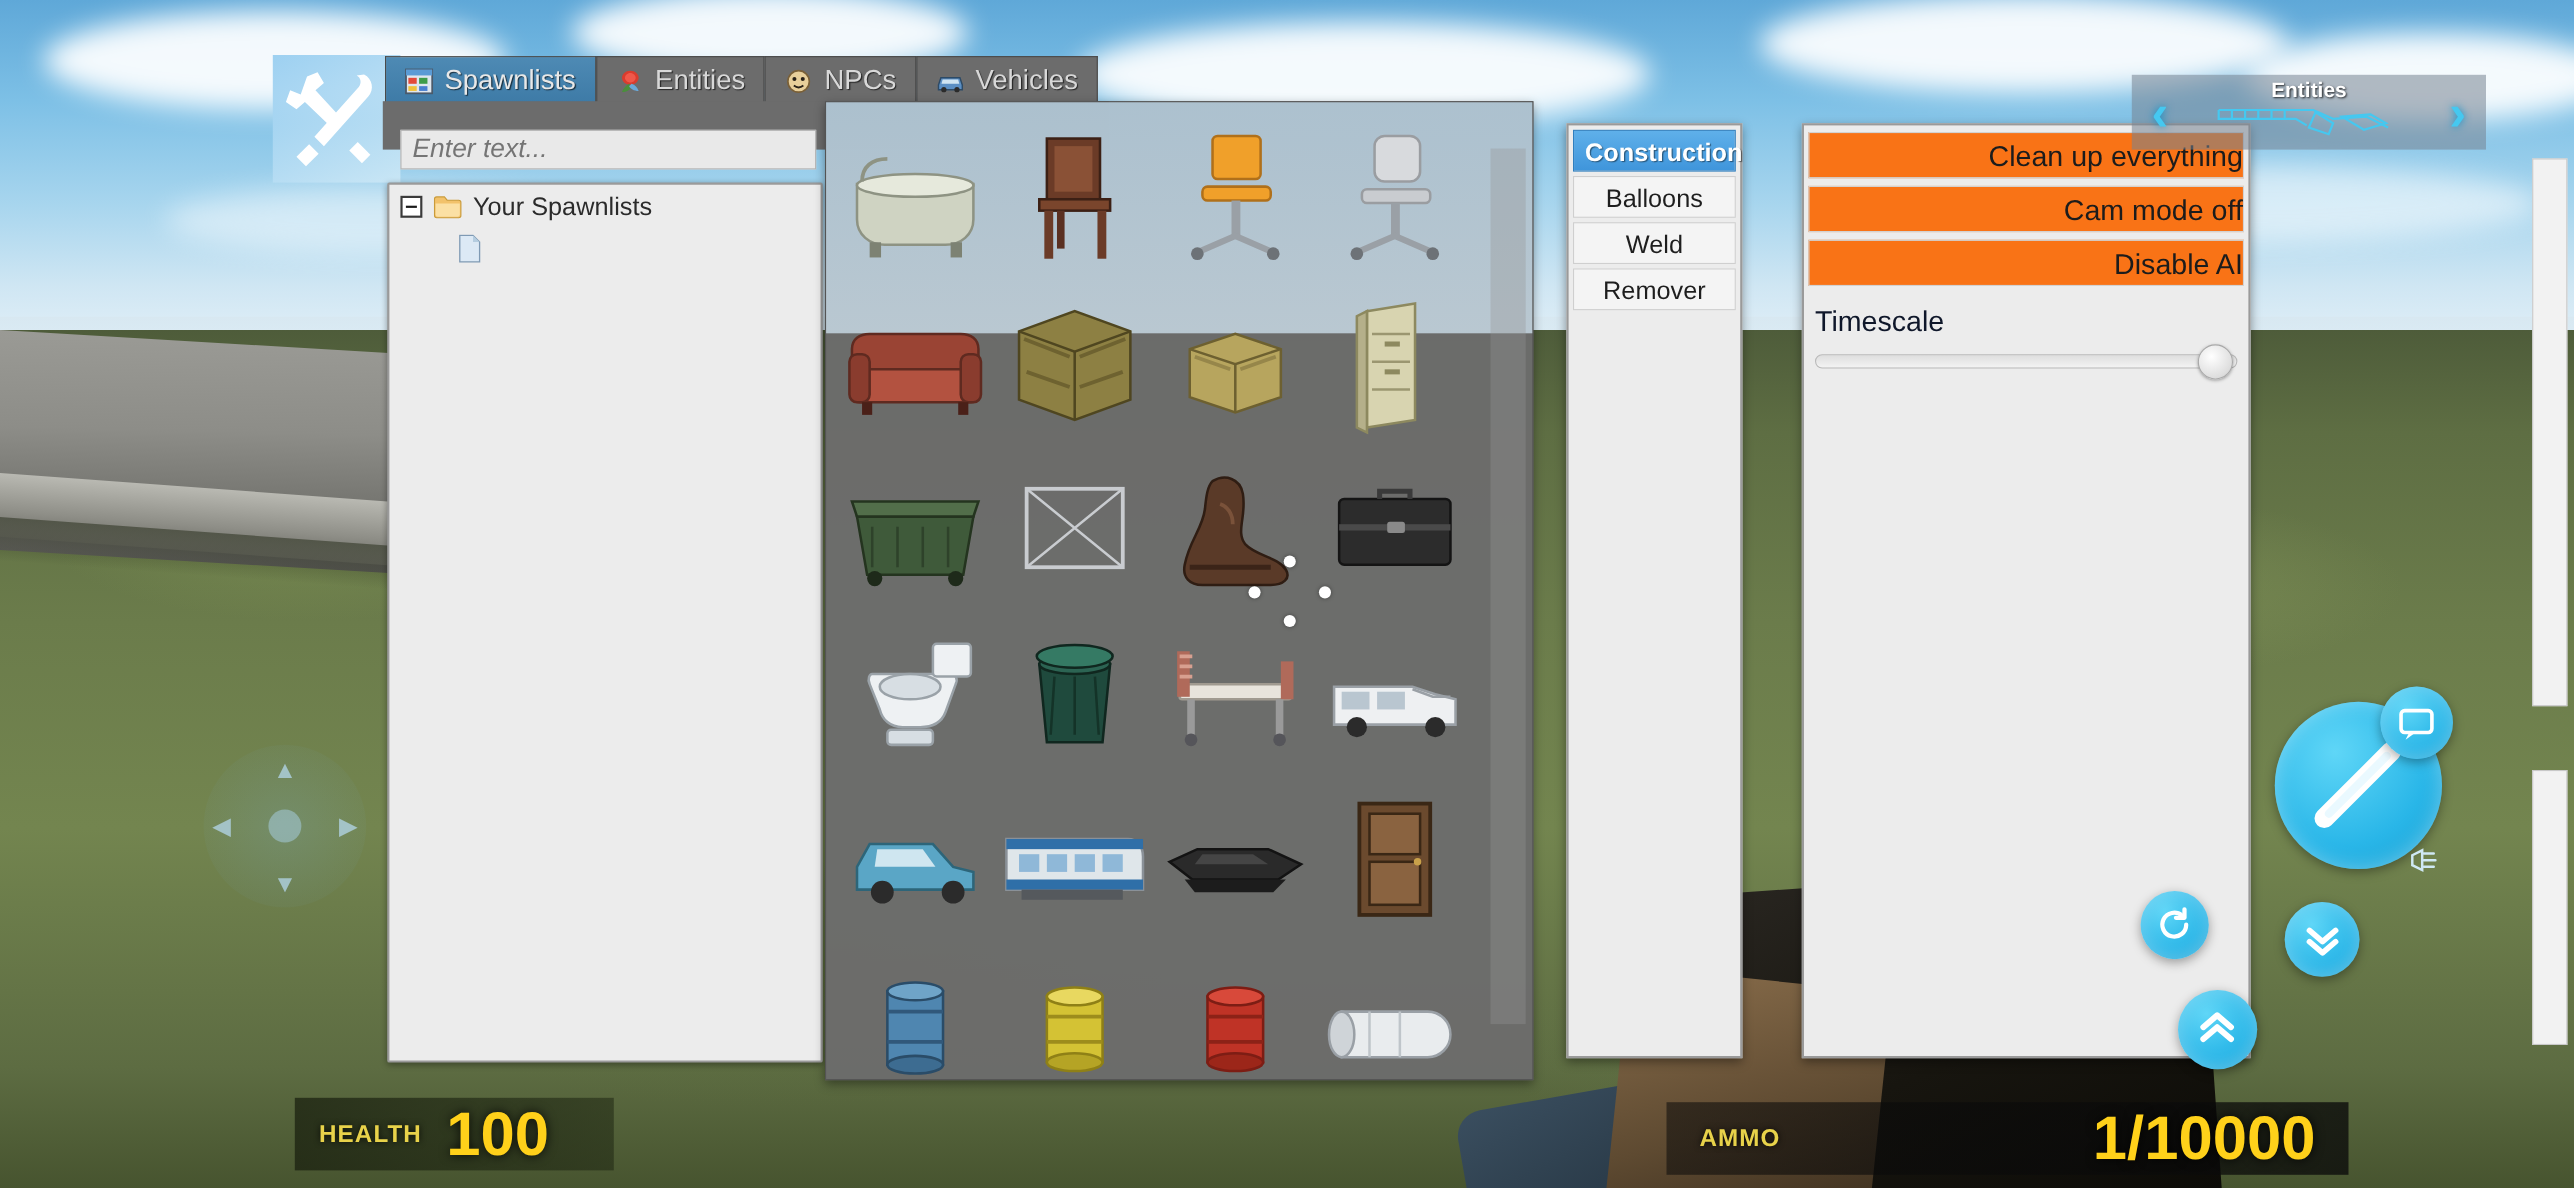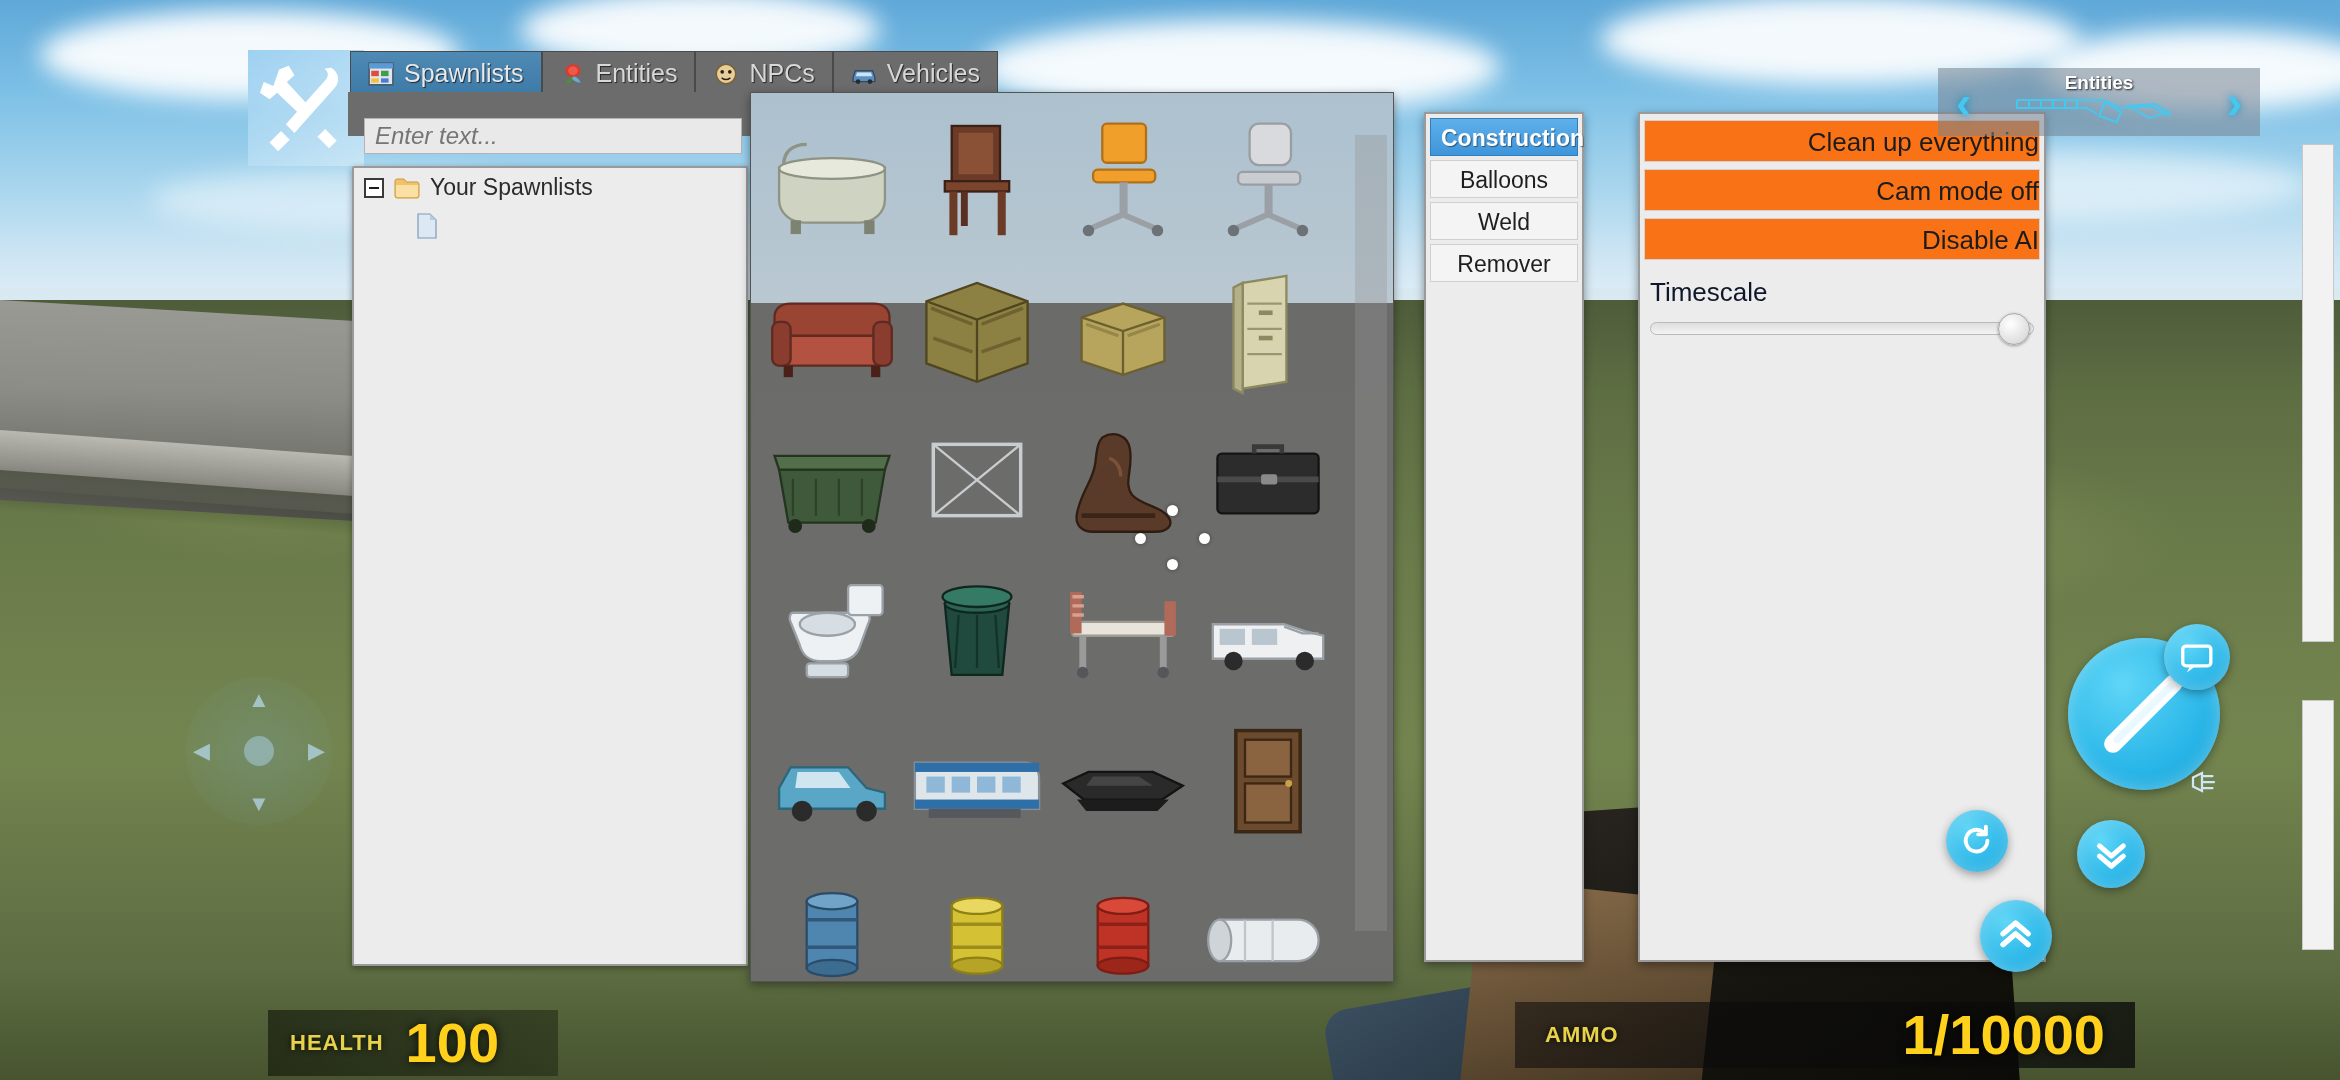--- a/index.html
+++ b/index.html
@@ -253,21 +253,21 @@
     position:absolute; top:50%; transform:translate(-50%,-50%);
     width:32px; height:32px; border-radius:50%;
     background:radial-gradient(circle at 38% 34%,#ffffff,#dedede 70%,#c4c4c4 100%);
     border:1px solid #a8a8a8;
     box-shadow:0 1px 3px rgba(0,0,0,.35);
     cursor:pointer;
   }
 
   
   .hud-health {
-    position:absolute; left:268px; bottom:4px;
+    position:absolute; left:268px; bottom:16px;
     width:290px; height:66px;
     background:linear-gradient(90deg,rgba(24,30,14,.72),rgba(30,38,18,.55));
     display:flex; align-items:center; gap:22px;
     padding:0 22px;
   }
   .hud-label { color:#e8d24a; font-size:22px; font-weight:bold; letter-spacing:1px; text-shadow:0 0 6px rgba(0,0,0,.8); }
   .hud-value { color:#ffd11a; font-size:56px; font-weight:bold; line-height:1; text-shadow:0 0 10px rgba(0,0,0,.85); }
 
   .hud-ammo {
     position:absolute; right:205px; bottom:12px;

